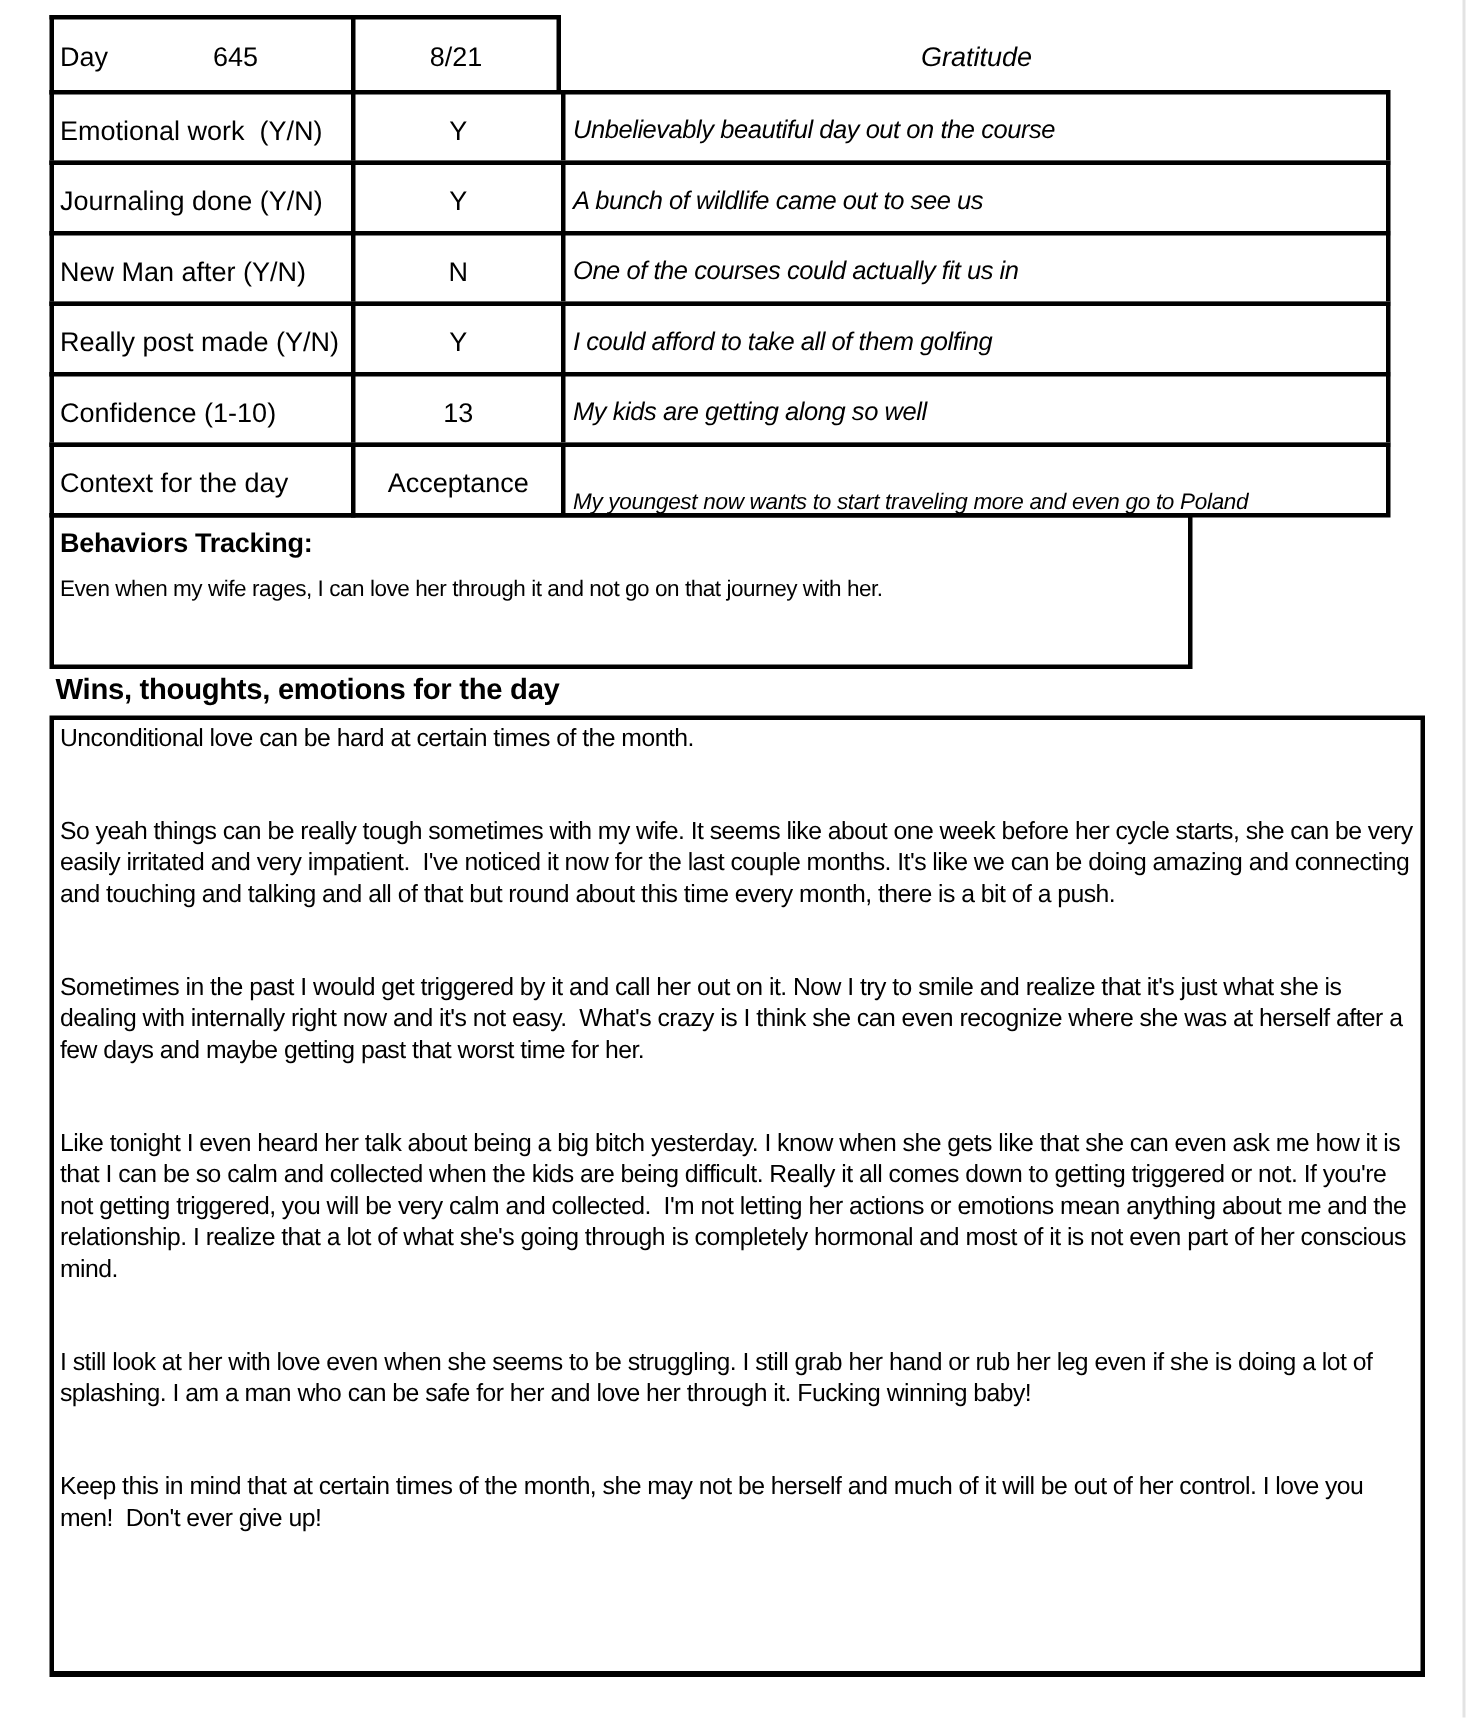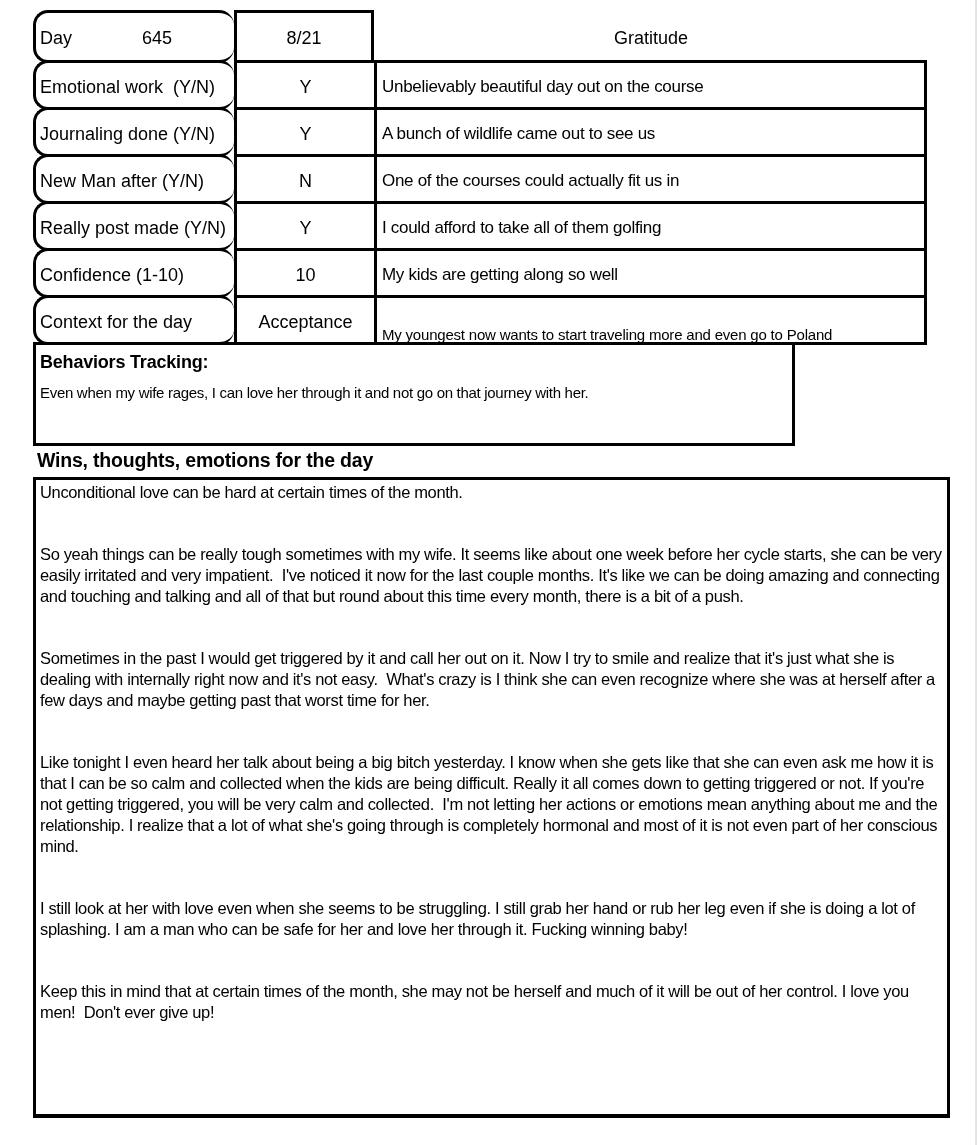--- a/index.html
+++ b/index.html
@@ -16,23 +16,23 @@
   .ttable { position:absolute; left:33px; top:10px; width:917px; }
   .trow { display:flex; margin-top:-3px; }
   .trow:first-child { margin-top:0; }
   .cell {
     border:3px solid #000;
     display:flex; align-items:center;
     padding:4px 4px 0 4px;
     background:#fff;
     overflow:hidden;
   }
-  .c1 { width:201px; border-right:none; padding-left:4px;border-radius:15px; }
+  .c1 { width:201px; border-right:none; padding-left:4px; }
   .c2 { width:140px; border-right:none; justify-content:center; }
-  .c3 { width:553px; padding-left:5px; }
+  .c3 { width:553px; padding-left:5px;font-style:italic; }
   .hdr { height:53px; }
   .hdr .c3 { border:none; justify-content:center; background:transparent; }
   .hdr .c2 { border-right:3px solid #000;align-items:center; }
   .drow { height:50px; }
   .label-txt { font-size:18px; }
   .value-txt { font-size:18px; text-align:center; }
   .grat-txt  { font-size:17px; letter-spacing:-0.3px; }
   .grat-small { font-size:15px; letter-spacing:-0.2px;margin-top:24px; }
   .day-cell { justify-content:space-between; padding-right:62px; }
   .hdr-txt { font-size:18px; }
@@ -135,21 +135,21 @@
     <div class="cell c3">
         <span class="grat-txt" data-bind="table.rows.3.gratitude">I could afford to take all of them golfing</span>
       </div>
   </div>
 
   <div class="trow drow">
     <div class="cell c1">
         <span class="label-txt" data-bind="table.rows.4.label">Confidence (1-10)</span>
       </div>
     <div class="cell c2">
-        <span class="value-txt" data-bind="table.rows.4.value">10</span>
+        <span class="value-txt" data-bind="table.rows.4.value">13</span>
       </div>
     <div class="cell c3">
         <span class="grat-txt" data-bind="table.rows.4.gratitude">My kids are getting along so well</span>
       </div>
   </div>
 
   <div class="trow drow">
     <div class="cell c1">
         <span class="label-txt" data-bind="table.rows.5.label">Context for the day</span>
       </div>

